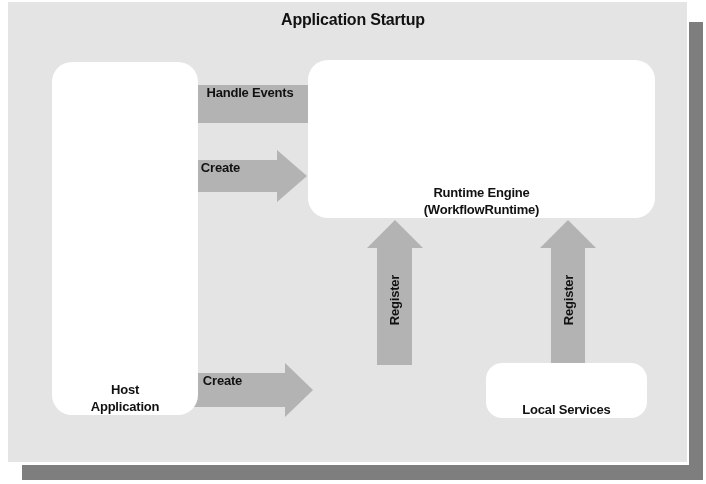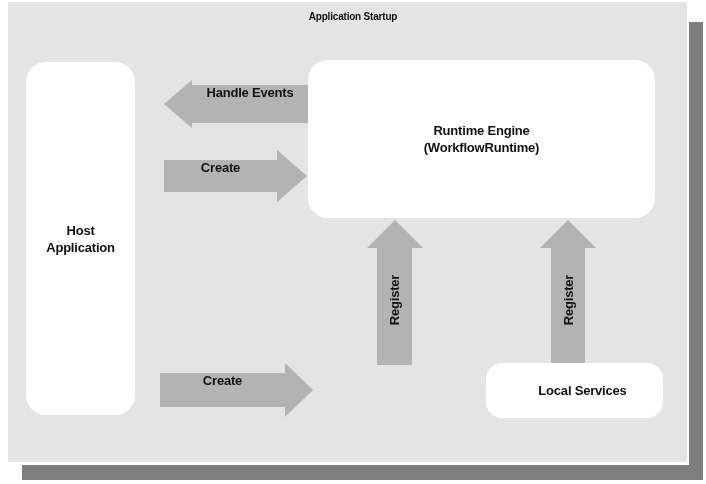--- a/index.html
+++ b/index.html
@@ -6,31 +6,31 @@
   #stage{
     position:relative;width:706px;height:484px;background:#ffffff;overflow:hidden;
     font-family:"Liberation Sans",sans-serif;color:#111111;
   }
   .panel{position:absolute;left:8px;top:2px;width:679px;height:460px;background:#e4e4e4;}
   .shadow{position:absolute;background:#7e7e7e;}
   .shadow-right{left:689px;top:22px;width:14px;height:458px;}
   .shadow-bottom{left:22px;top:465px;width:681px;height:15px;}
   .fig-title{
     position:absolute;left:0;top:11px;width:706px;text-align:center;
-    font-size:10px;font-weight:bold;letter-spacing:-0.2px;
+    font-size:16px;font-weight:bold;letter-spacing:-0.2px;
   }
   .node{
     position:absolute;background:#ffffff;display:flex;flex-direction:column;
-    align-items:center;justify-content:center;text-align:center;
+    align-items:center;justify-content:flex-end;text-align:center;
     font-size:13px;font-weight:bold;letter-spacing:-0.2px;line-height:17px;
   }
-  .node-host{left:26px;top:62px;width:109px;height:353px;border-radius:20px;}
+  .node-host{left:52px;top:62px;width:146px;height:353px;border-radius:20px;}
   .node-runtime{left:308px;top:60px;width:347px;height:158px;border-radius:20px;}
   .node-core{left:318px;top:363px;width:156px;height:55px;border-radius:16px;}
-  .node-local{left:486px;top:363px;width:161px;height:55px;border-radius:16px;padding-left:16px;}
+  .node-local{left:486px;top:363px;width:161px;height:55px;border-radius:16px;}
   .shaft{
     position:absolute;background:#b3b3b3;display:flex;align-items:flex-start;justify-content:center;
     font-size:13px;font-weight:bold;letter-spacing:-0.2px;
   }
   .head{position:absolute;width:0;height:0;}
   .head-left{left:164px;top:80px;border-right:28px solid #b3b3b3;border-top:24px solid transparent;border-bottom:24px solid transparent;}
   .head-right-top{left:277px;top:150px;border-left:30px solid #b3b3b3;border-top:26px solid transparent;border-bottom:26px solid transparent;}
   .head-right-bottom{left:285px;top:363px;border-left:28px solid #b3b3b3;border-top:27px solid transparent;border-bottom:27px solid transparent;}
   .head-up{border-bottom:28px solid #b3b3b3;border-left:28px solid transparent;border-right:28px solid transparent;}
   .head-up-core{left:367px;top:220px;}

